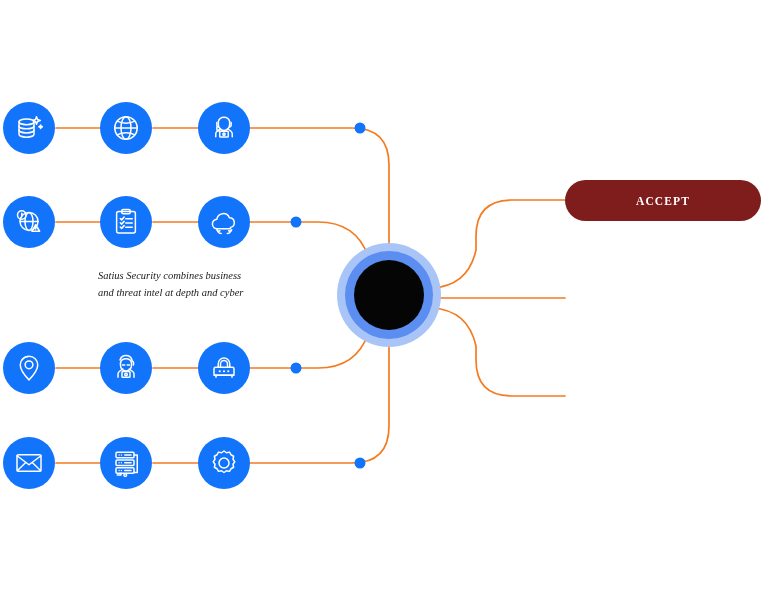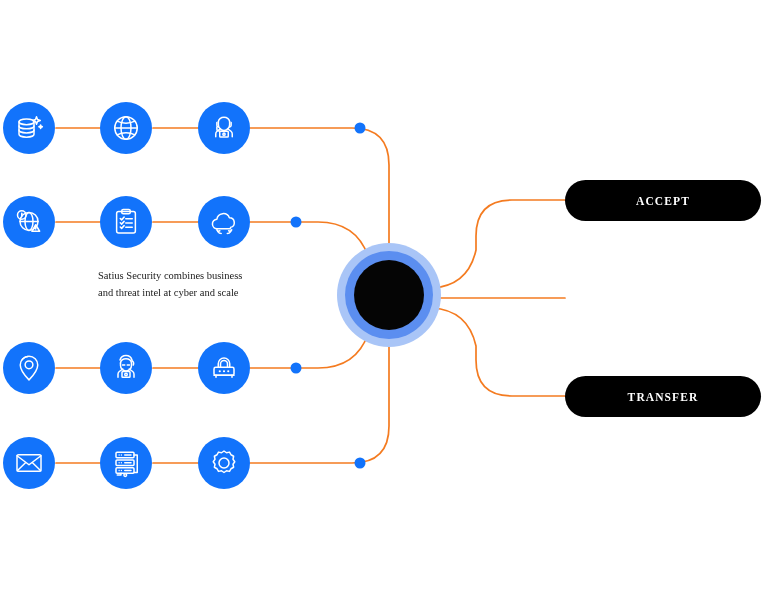--- a/index.html
+++ b/index.html
@@ -80,41 +80,42 @@
     left: 17px; top: 17px;
     width: 70px; height: 70px;
     border-radius: 50%;
     background: #050505;
   }
   .pill {
     position: absolute;
     height: 41px;
     left: 565px;
     width: 196px;
-    background: #000000;
+    background: #7f1d1d;
     border-radius: 21px;
     display: flex;
     align-items: center;
     justify-content: center;
     color: #ffffff;
     font-family: "Liberation Serif", serif;
     font-weight: bold;
     font-size: 11.5px;
     letter-spacing: 1.1px;
     cursor: pointer;
   }
   .blurb {
     position: absolute;
     left: 98px;
     top: 268px;
     width: 200px;
     font-family: "Liberation Serif", serif;
     font-size: 10.5px;
     line-height: 16.5px;
     color: #1a1a1a;
+    font-style: italic;
   }
   .blurb div { white-space: nowrap; }
 </style>
 </head>
 <body>
 
 <div id="canvas">
 
   <svg id="wires" viewBox="0 0 768 594" xmlns="http://www.w3.org/2000/svg">
     <g fill="none" stroke="#f47b20" stroke-width="1.7" stroke-linecap="round">
@@ -314,29 +315,26 @@
     <span>
       <svg viewBox="0 0 24 24">
         <path d="M12 2.4 l2 1.4 l2.4 -0.5 l1.2 2.1 l2.1 1.2 l-0.5 2.4 l1.4 2 l-1.4 2 l0.5 2.4 l-2.1 1.2 l-1.2 2.1 l-2.4 -0.5 l-2 1.4 l-2 -1.4 l-2.4 0.5 l-1.2 -2.1 l-2.1 -1.2 l0.5 -2.4 l-1.4 -2 l1.4 -2 l-0.5 -2.4 l2.1 -1.2 l1.2 -2.1 l2.4 0.5 Z"></path>
         <circle cx="12" cy="12" r="4"></circle>
       </svg>
     </span>
   </div>
 
   <div class="blurb">
     <div>Satius Security combines business</div>
-    <div>and threat intel at cyber and scale</div>
+    <div>and threat intel at depth and cyber</div>
   </div>
 
   <div class="hub">
     <div class="hub-ring-outer"></div>
     <div class="hub-ring-inner"></div>
     <div class="hub-core"></div>
   </div>
 
   <div class="pill" style="top:180px;">
     <span>ACCEPT</span>
   </div>
-  <div class="pill" style="top:376px;">
-    <span>TRANSFER</span>
-  </div>
 
 </div>
 
 </body></html>

